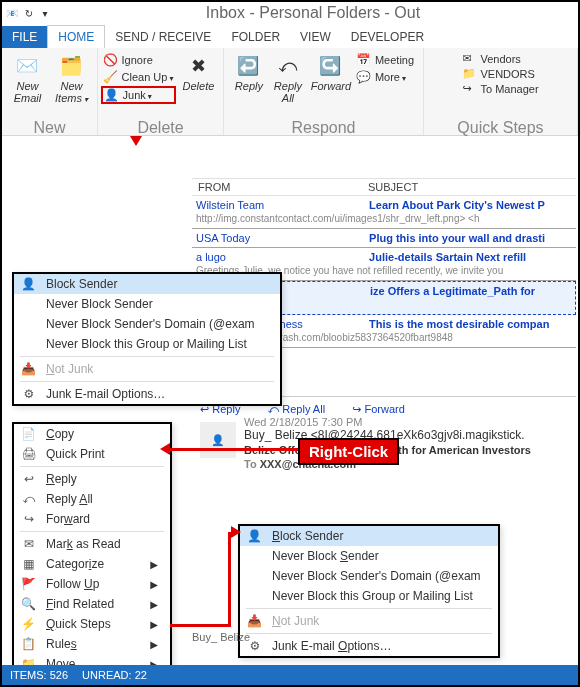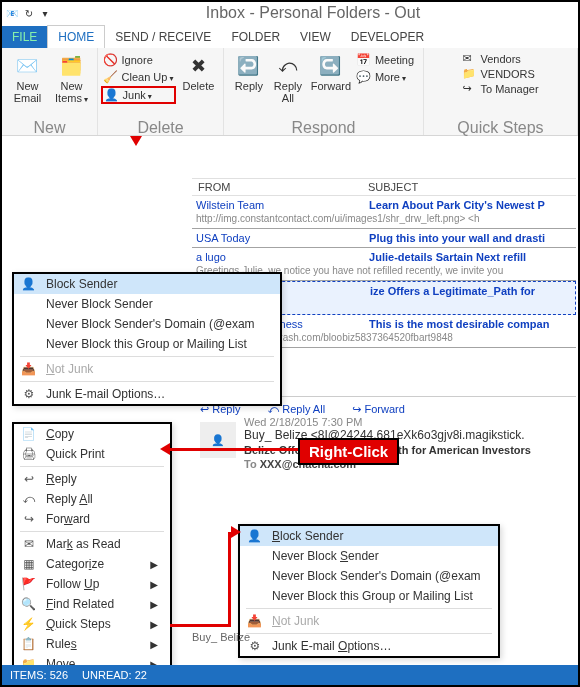--- a/index.html
+++ b/index.html
@@ -5,30 +5,30 @@
   * { box-sizing: border-box; margin: 0; padding: 0; font-family: "Segoe UI", Tahoma, sans-serif; }
   body { width: 580px; height: 687px; background: #fff; border: 2px solid #000; position: relative; overflow: hidden; font-size: 12px; color: #333; }
   
   .titlebar { background: #fff; height: 22px; display: flex; align-items: center; padding: 0 4px; }
   .titlebar .qab { display: flex; gap: 2px; align-items: center; }
   .titlebar .qab span { width: 14px; height: 14px; display: inline-flex; align-items:center; justify-content:center; font-size:10px; }
   .titlebar .apptitle { flex:1; text-align: center; color: #666; font-size: 16px; }
   
   .tabs { display: flex; align-items:flex-end; height:24px; background:#fff; }
   .tab { padding:4px 10px 4px 10px; font-size:12px; color:#444; }
-  .tab.file { background:#1e6fc1; color:#86efac;margin-top:28px; }
+  .tab.file { background:#1e6fc1; color:#ffffff;margin-top:28px; }
   .tab.active { background:#fff; border:1px solid #ccc; border-bottom:none; color:#1e6fc1; }
   
   .ribbon { border-bottom:1px solid #d6d6d6; height:88px; display:flex; background:#f6f6f6; }
   .group { border-right:1px solid #e3e3e3; display:flex; flex-direction:column; align-items:center; padding:2px 4px 0 4px; position:relative; }
   .group-label { font-size:16px; color:#888; text-align:center; line-height:12px; padding-bottom:1px; }
   .group .body { flex:1; display:flex; align-items:flex-start; }
   .bigbtn { display:flex; flex-direction:column; align-items:center; width:44px; padding-top:4px; }
   .bigbtn .icon { width:24px; height:24px; display:flex; align-items:center; justify-content:center; font-size:18px; }
-  .bigbtn .lbl { font-size:11px; text-align:center; line-height:12px; margin-top:2px;}
+  .bigbtn .lbl { font-size:11px; text-align:center; line-height:12px; margin-top:2px;font-style:italic;}
   .minibtns { display:flex; flex-direction:column; gap:1px; padding-top:2px;}
   .minibtn { display:flex; align-items:center; gap:4px; font-size:11px; padding:1px 3px; white-space:nowrap;}
   .minibtn .icon{ width:14px; height:14px; display:inline-flex; align-items:center; justify-content:center; font-size:12px;}
   .junkbox { border:2px solid #e00000; padding:0 2px; }
   .dropdown-caret::after{content:"▾"; font-size:8px; margin-left:2px;}
   
   .qslist { display:flex; flex-direction:column; gap:1px; padding:2px 4px;}
   .qsitem { display:flex; align-items:center; gap:4px; font-size:11px;}
   .qsitem .icon{width:14px;height:14px;font-size:11px;}
   

